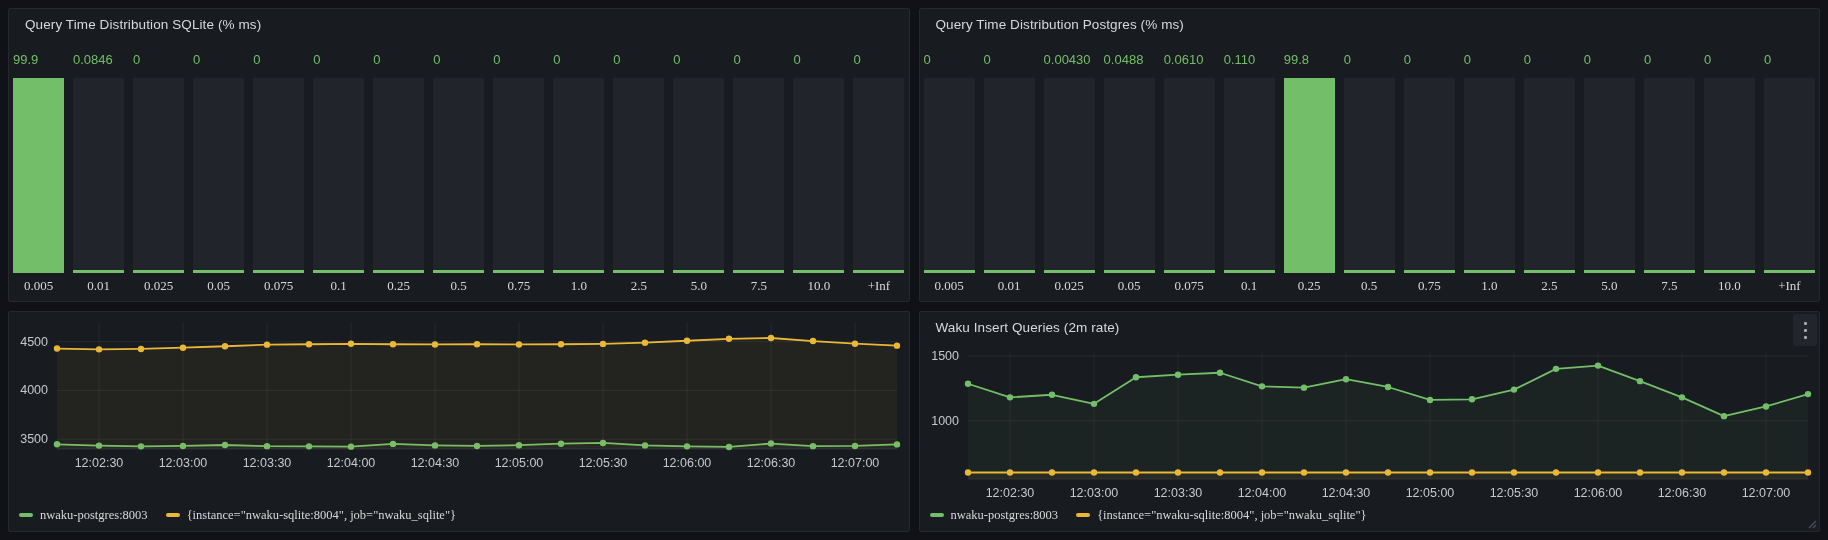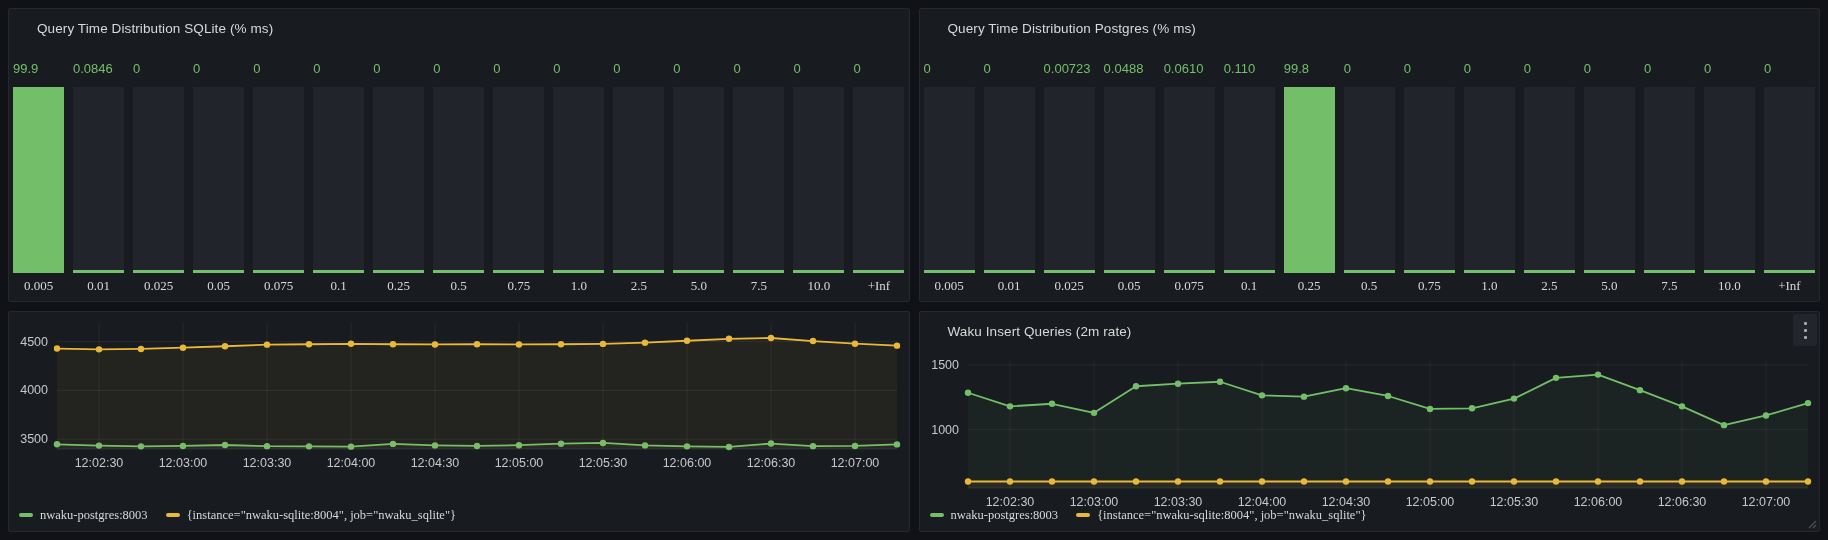--- a/index.html
+++ b/index.html
@@ -27,21 +27,21 @@
     flex-direction:column;
     overflow:hidden;
   }
   .panel-header {
     flex:0 0 30px;
     display:flex; align-items:center;
     padding-left:16px;
     cursor:pointer;
   }
   .panel-title {
-    margin:12px;
+    margin:0;
     font-size:13.5px; font-weight:500;
     color:#d8d9da;
     letter-spacing:.1px;
   }
   
   .bars {
     flex:1;
     display:flex;
     gap:9px;
     padding:0 4px 2px 4px;
@@ -241,21 +241,21 @@
           <div class="bar-xlabel">0.005</div>
         </div>
         <div class="bar-col">
           <div class="bar-value">0</div>
           <div class="bar-track">
             <div class="bar-fill" style="height: 0%; background: rgb(115, 191, 105);"></div>
           </div>
           <div class="bar-xlabel">0.01</div>
         </div>
         <div class="bar-col">
-          <div class="bar-value">0.00723</div>
+          <div class="bar-value">0.00430</div>
           <div class="bar-track">
             <div class="bar-fill" style="height: 0.0061%; background: rgb(115, 191, 105);"></div>
           </div>
           <div class="bar-xlabel">0.025</div>
         </div>
         <div class="bar-col">
           <div class="bar-value">0.0488</div>
           <div class="bar-track">
             <div class="bar-fill" style="height: 0.0488%; background: rgb(115, 191, 105);"></div>
           </div>

